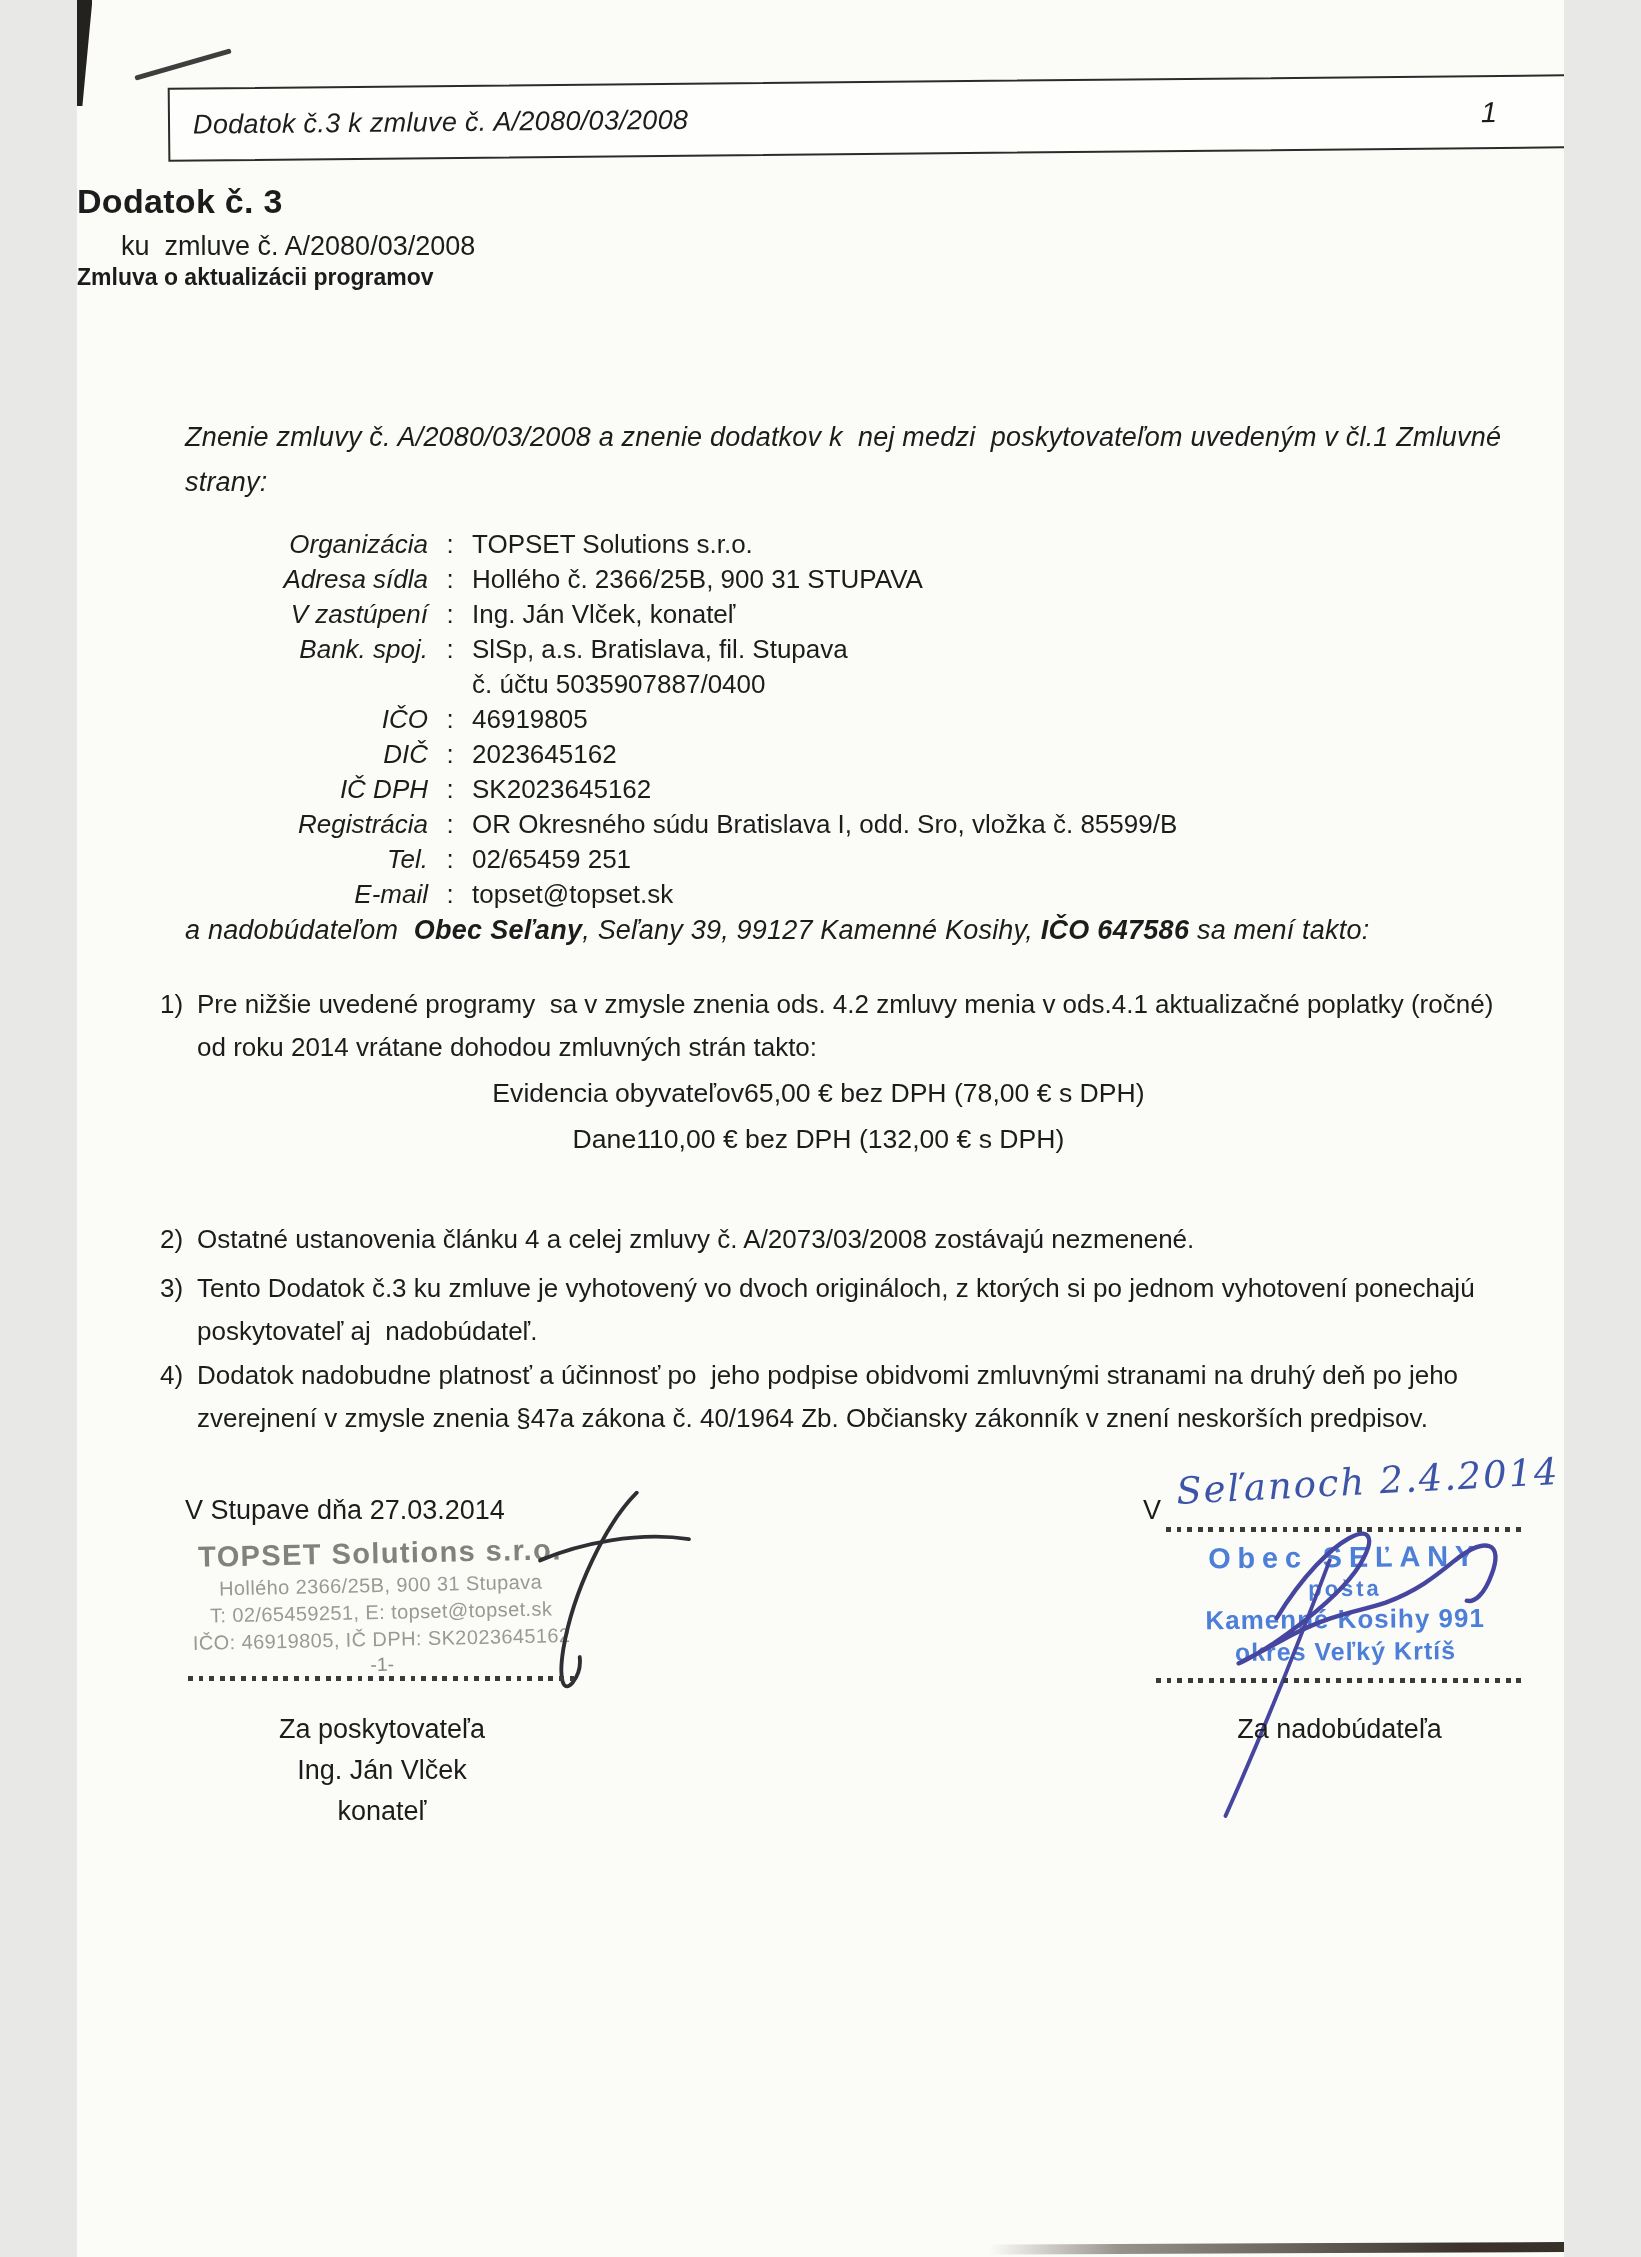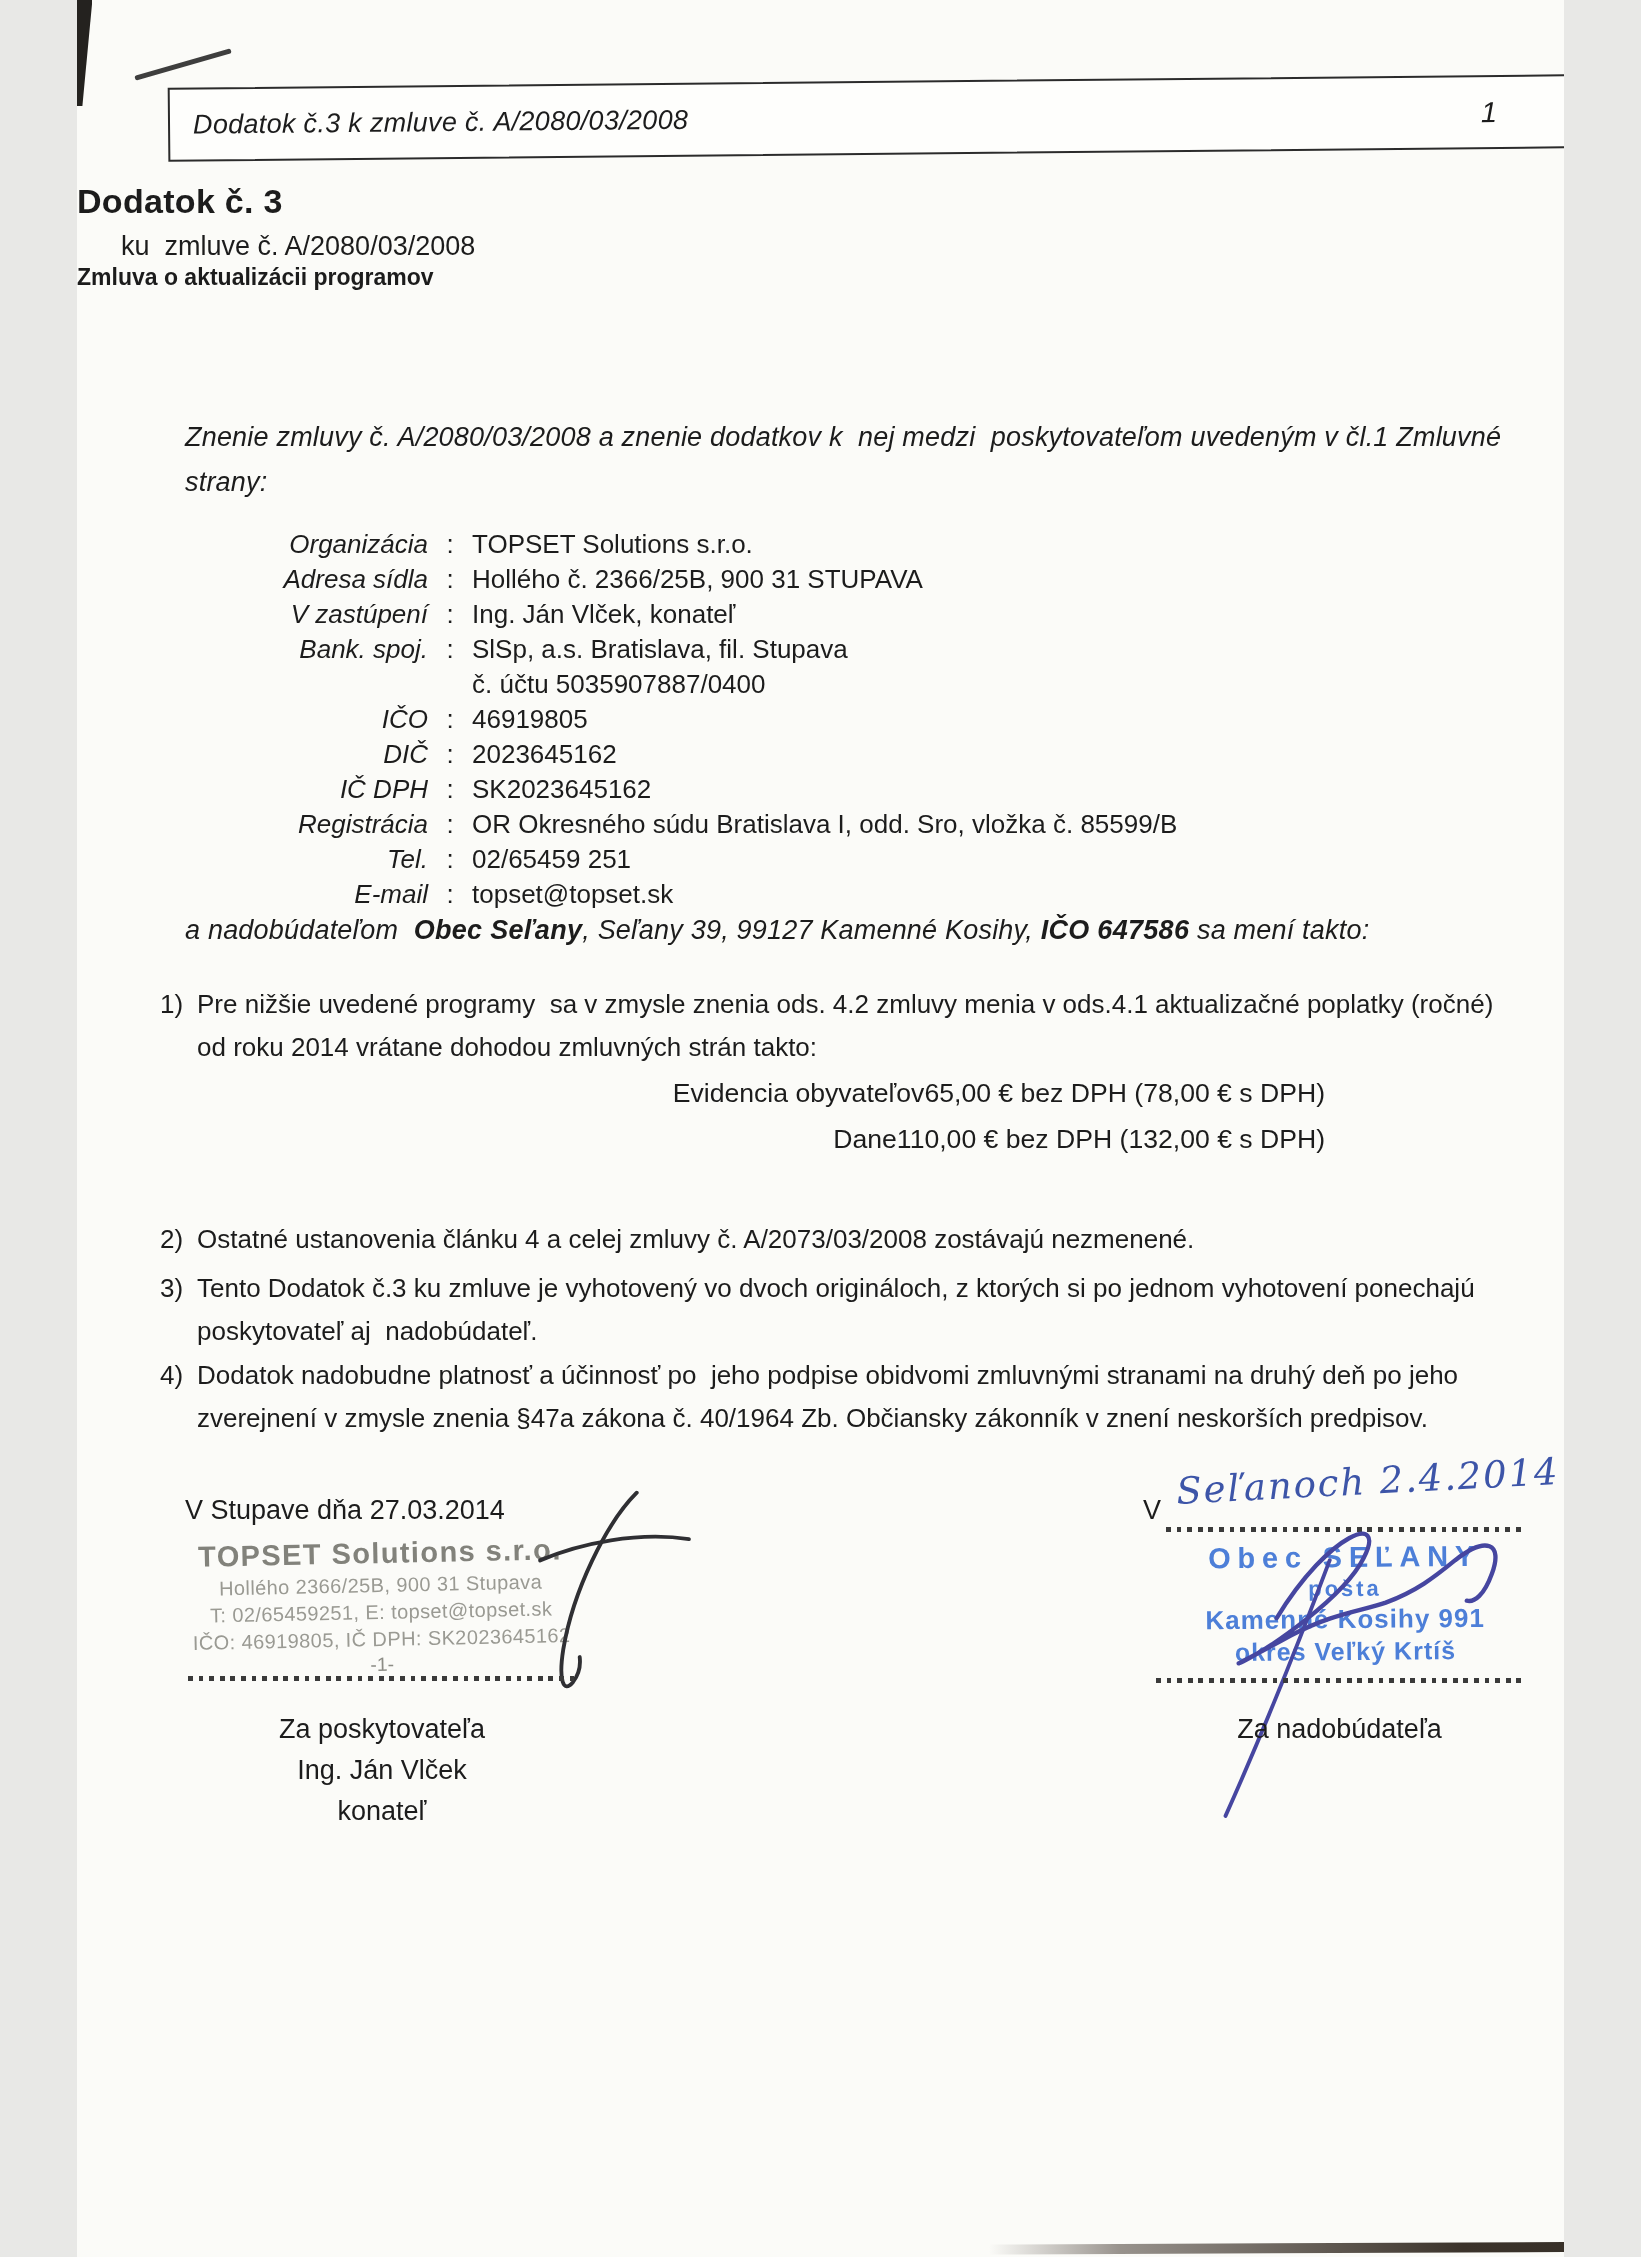--- a/index.html
+++ b/index.html
@@ -47,21 +47,21 @@
   .acquirer { position:absolute; left:108px; top:915px; font-size:27px; font-style:italic; letter-spacing:0.2px; }
   .acquirer b { letter-spacing:0.3px; }
 
   
   .item { position:absolute; left:83px; width:1495px; display:flex; font-size:26px; line-height:43px; }
   .item-num { flex:none; width:37px; }
   .item-1 { top:983px; } .item-2 { top:1218px; } .item-3 { top:1267px; } .item-4 { top:1354px; }
 
   
   .prices { position:absolute; left:198px; top:1078px; width:1050px; font-size:26.6px; }
-  .price-row { display:flex; justify-content:flex-end; margin-bottom:14.5px;margin-left:37px; }
+  .price-row { display:flex; justify-content:center; margin-bottom:14.5px;margin-left:37px; }
 
   
   .place-left { position:absolute; left:108px; top:1495px; font-size:27px; }
   .stamp-left { position:absolute; left:112px; top:1537px; width:384px; text-align:center;
     transform:rotate(-1.2deg); }
   .stamp-left .s1 { font-size:29px; font-weight:bold; letter-spacing:1.4px; color:#82827b; }
   .stamp-left .s  { font-size:20px; margin-top:3.9px; color:#9a9a93; letter-spacing:0.4px; }
   .stamp-left .s5 { font-size:19.3px; margin-top:2.9px; color:#8c8c85; }
 
   .dotline { height:4.8px; background:repeating-linear-gradient(90deg,#3a3a3a 0 4.8px,transparent 4.8px 10.6px); }

